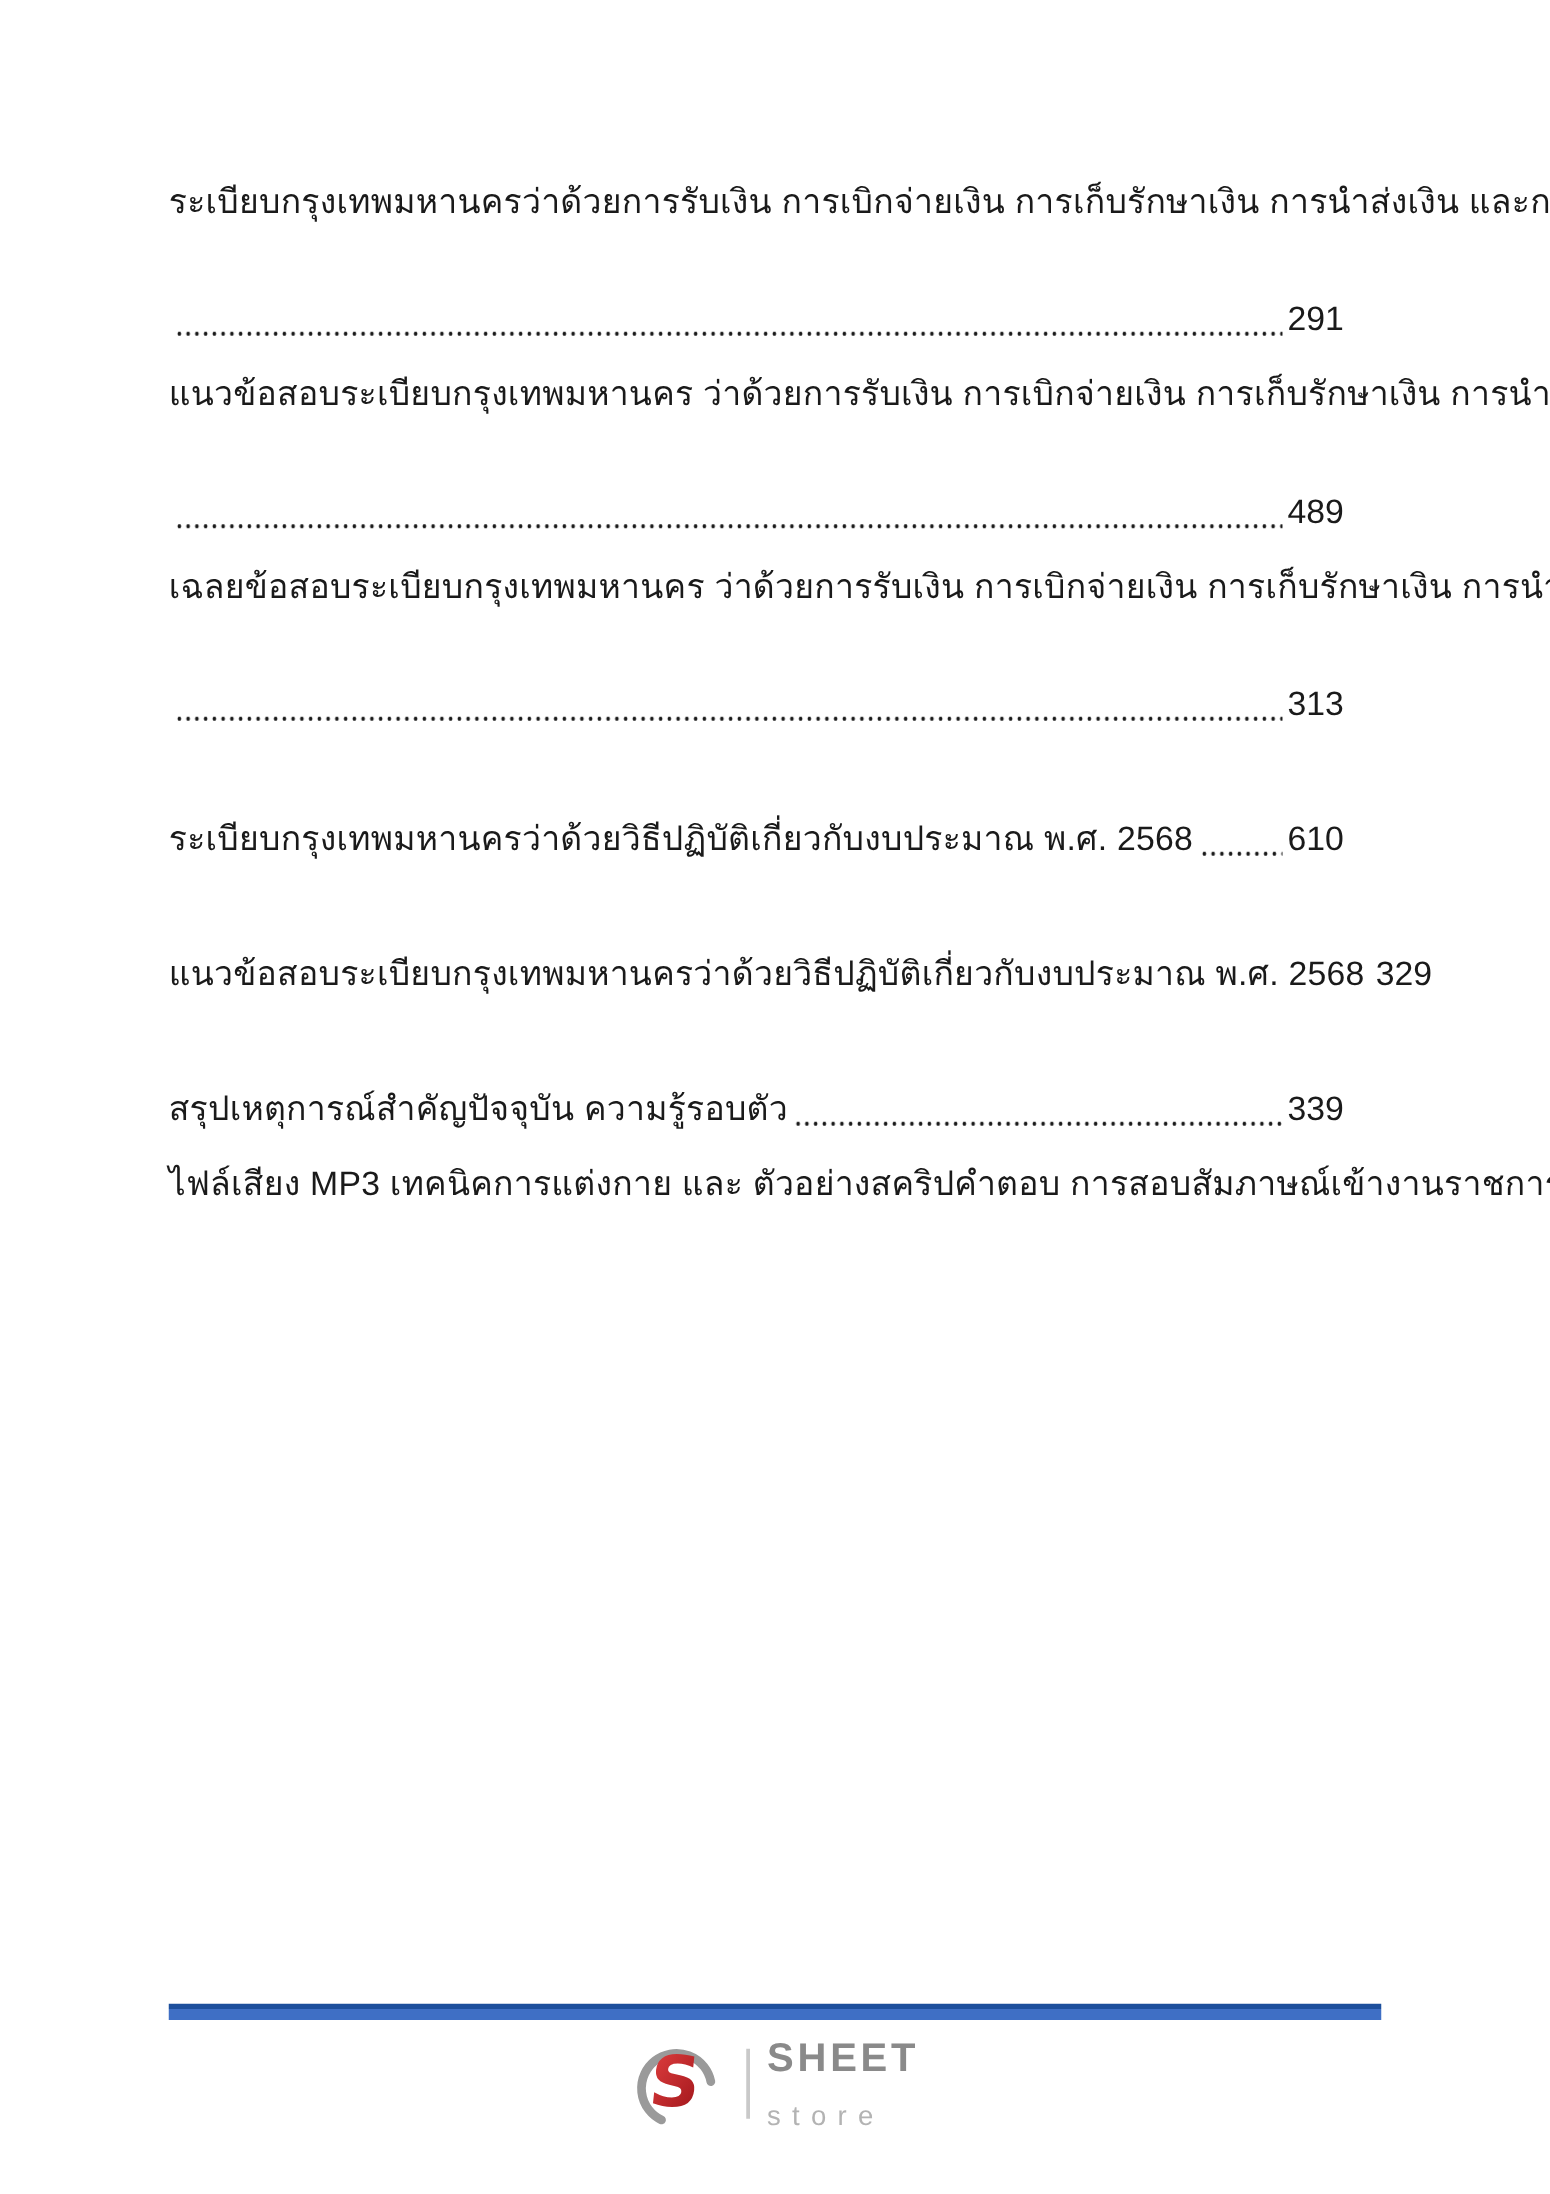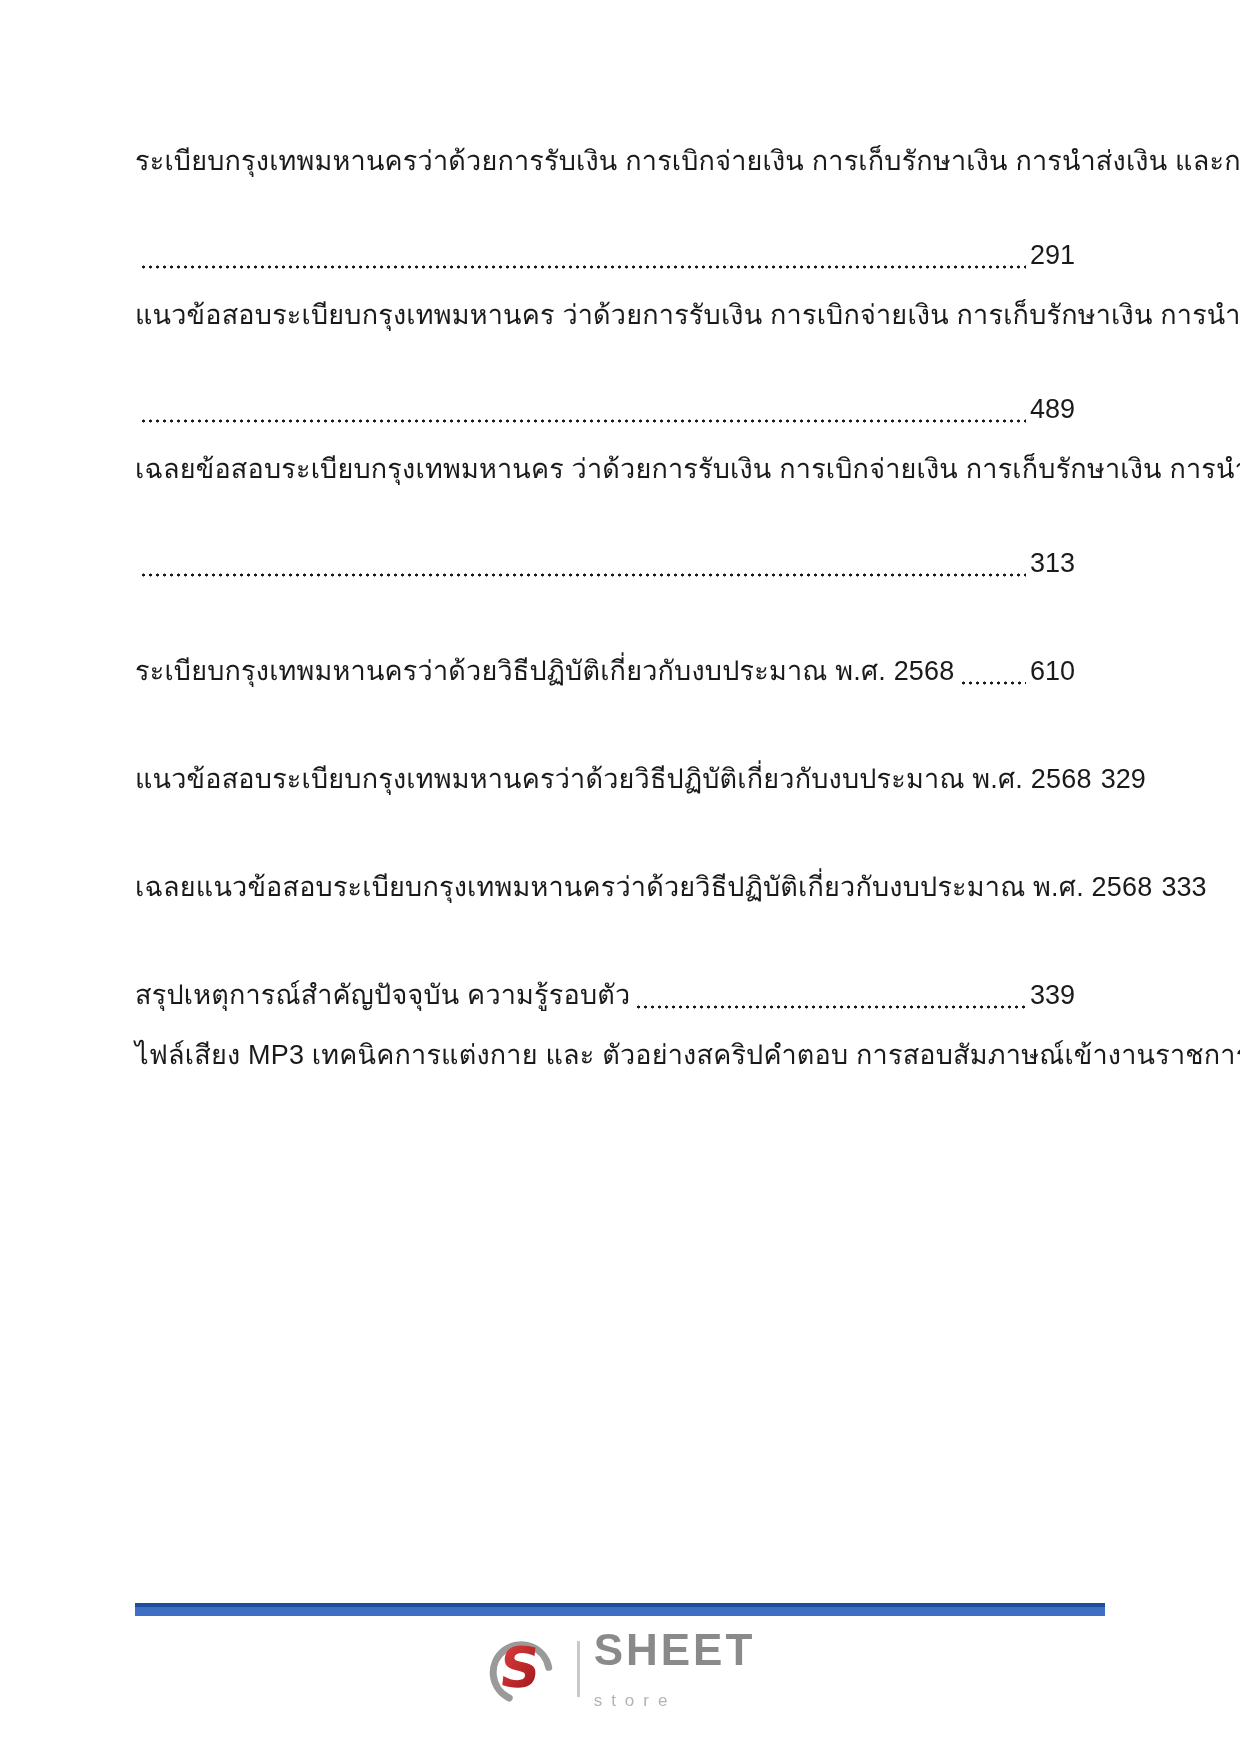--- a/index.html
+++ b/index.html
@@ -84,27 +84,27 @@
     width:3px;height:56px;
     background:#c9c9c9;
     flex:0 0 auto;
   }
   .brand-words{
     display:flex;
     flex-direction:column;
     line-height:1;
   }
   .brand-name{
-    font-size:44px;
+    font-size:32px;
     font-weight:bold;
     color:var(--name-gray);
     letter-spacing:3px;
   }
   .brand-sub{
-    font-size:17px;
+    font-size:22px;
     color:var(--sub-gray);
     letter-spacing:9px;
     margin-top:20px;
   }
 </style>
 </head>
 <body>
 
 <div class="page">
 
@@ -142,27 +142,20 @@
   </div>
 
   <div class="toc-entry">
     <div class="toc-last">
       <span class="toc-text">แนวข้อสอบระเบียบกรุงเทพมหานครว่าด้วยวิธีปฏิบัติเกี่ยวกับงบประมาณ พ.ศ. 2568</span>
       <span class="leader"></span>
       <span class="toc-page">329</span>
     </div>
   </div>
 
-  <div class="toc-entry">
-    <div class="toc-last">
-      <span class="toc-text">เฉลยแนวข้อสอบระเบียบกรุงเทพมหานครว่าด้วยวิธีปฏิบัติเกี่ยวกับงบประมาณ พ.ศ. 2568</span>
-      <span class="leader"></span>
-      <span class="toc-page">333</span>
-    </div>
-  </div>
 
   <div class="toc-entry">
     <div class="toc-last">
       <span class="toc-text">สรุปเหตุการณ์สำคัญปัจจุบัน ความรู้รอบตัว</span>
       <span class="leader"></span>
       <span class="toc-page">339</span>
     </div>
   </div>
 
 

